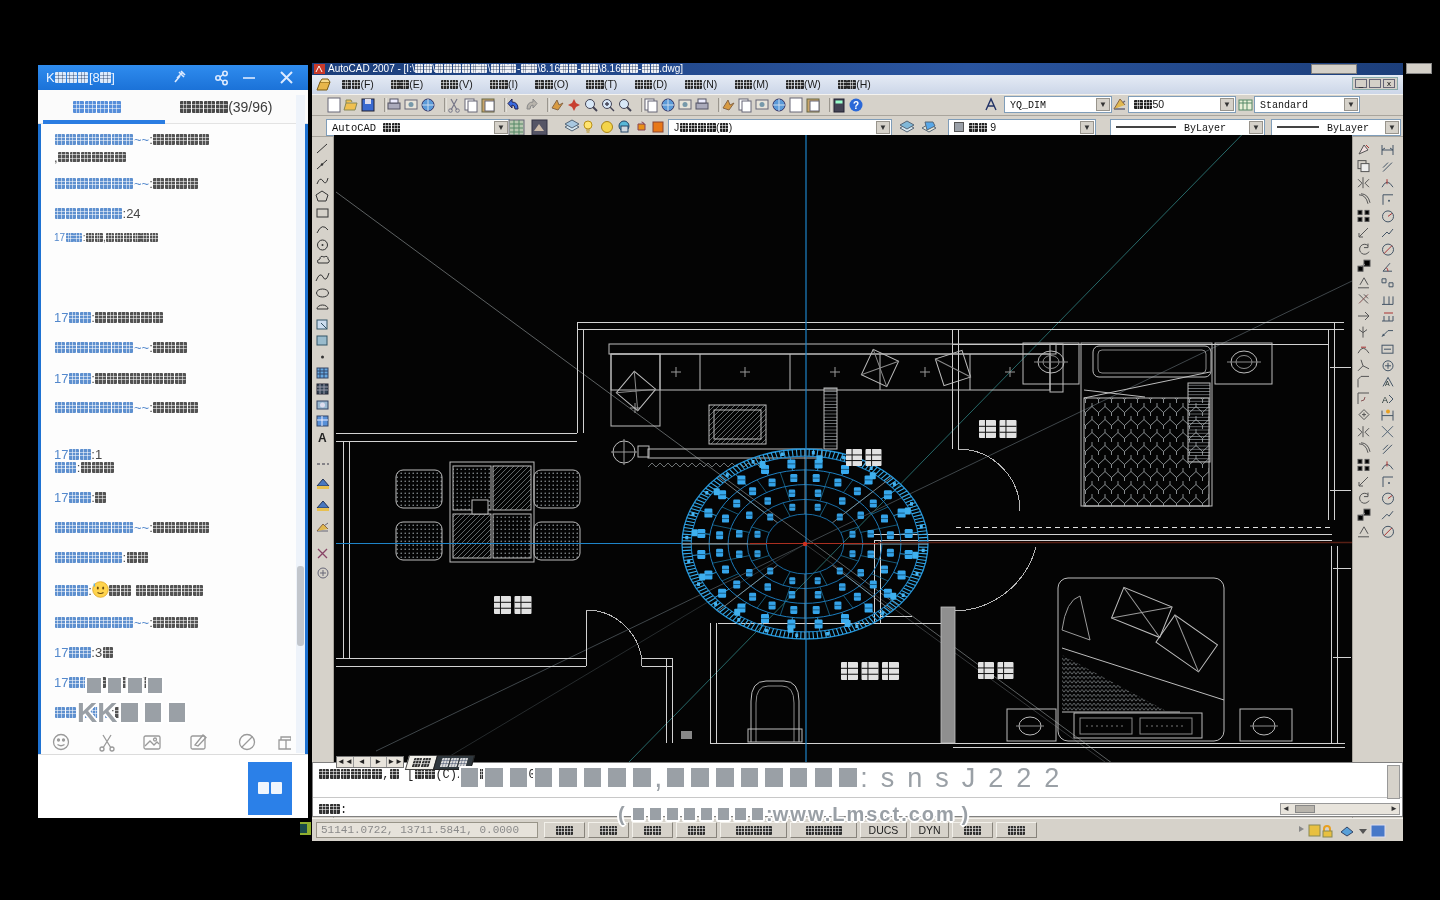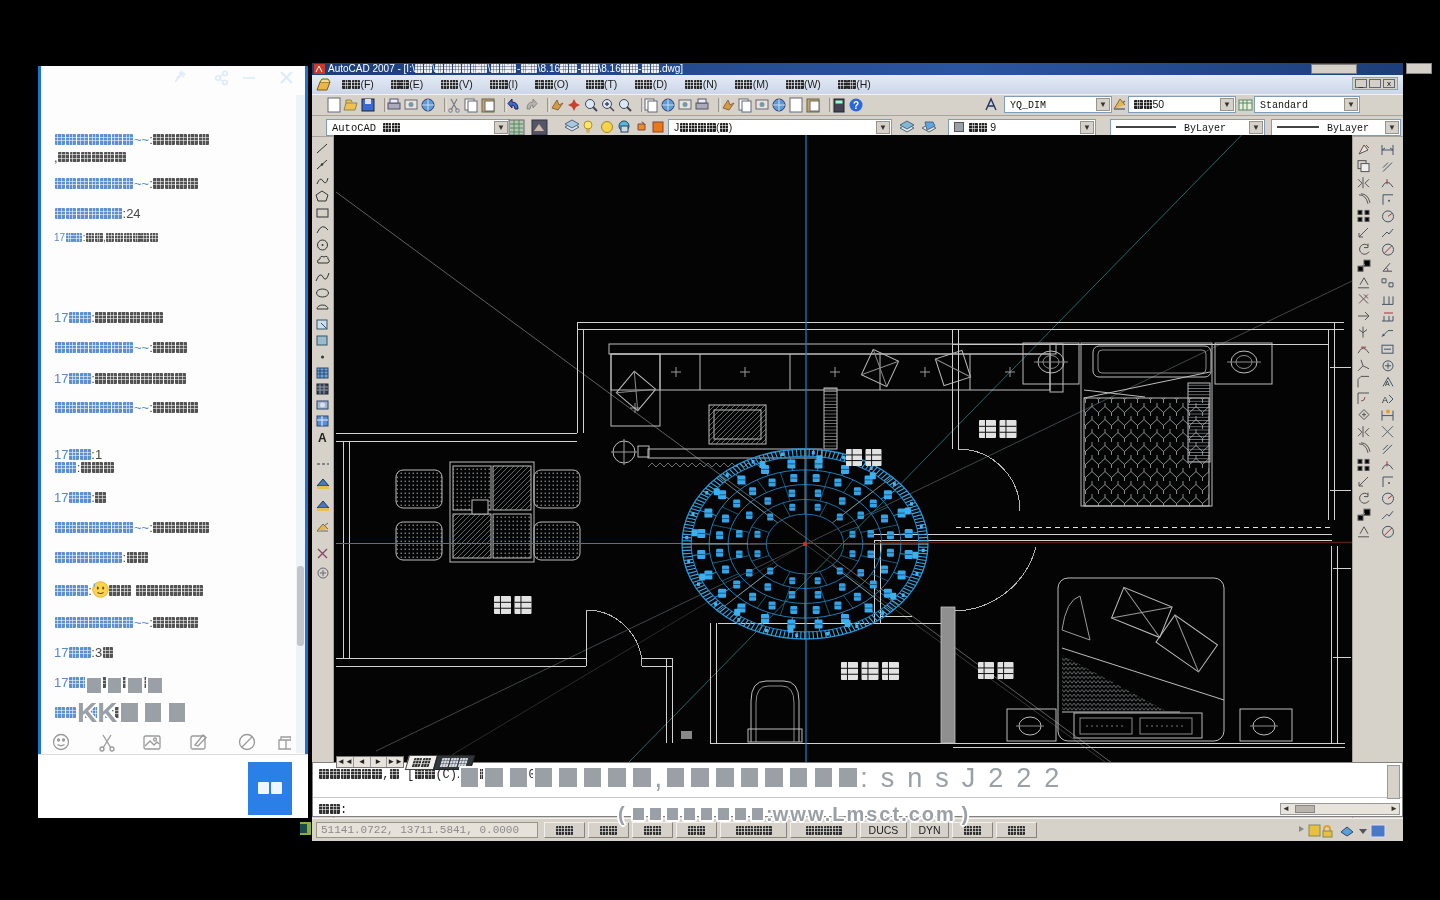--- a/index.html
+++ b/index.html
@@ -9,31 +9,37 @@
  linear-gradient(var(--ln),var(--ln)) 50% 62%/100% 1px no-repeat,
  linear-gradient(var(--ln),var(--ln)) 30% 50%/1px 100% no-repeat,
  linear-gradient(var(--ln),var(--ln)) 68% 50%/1px 100% no-repeat,
  currentColor}
 .z{--ln:rgba(255,255,255,.55)}
 .zd{--ln:rgba(0,20,60,.35)}
 .wm i{display:inline-block;width:.74em;height:.8em;vertical-align:-.06em;margin:0 .055em;background:#9aa0a6;border:2px solid #fff;border-radius:2px}
 .wm{color:#9aa0a6;text-shadow:-2px 0 #fff,2px 0 #fff,0 -2px #fff,0 2px #fff,-1px -1px #fff,1px 1px #fff,-1px 1px #fff,1px -1px #fff}
 </style></head><body>
 <div class="ab" style="left:38px;top:66px;width:270px;height:752px;background:#fdfdfd;border:3px solid #1e72d2;border-top:none">
+<div class="ab z zd" style="left:-3px;top:-1px;width:270px;height:25px;background:linear-gradient(#2f8cee,#1b72d8);color:#eaf3ff;font-size:13px;line-height:25px;padding-left:8px">K<i></i><i></i><i></i>[8<i></i>]</div>
 <svg class="ab" style="left:130px;top:3px" width="160" height="18" viewBox="0 0 160 18">
 <g stroke="#dceaff" stroke-width="1.6" fill="none">
 <path d="M8,3 L13,8 M10,2 L14,6 M6,9 L11,4 M9,7 L4,13"></path>
 <circle cx="47" cy="9" r="2.2"></circle>
         <circle cx="54" cy="4.5" r="2.2"></circle>
         <circle cx="54" cy="13.5" r="2.2"></circle>
         <path d="M49,8 L52,5.5 M49,10 L52,12.5"></path>
 <path d="M72,9 H84"></path>
 <path d="M110,3 L121,14 M121,3 L110,14" stroke-width="2"></path>
 </g>
     </svg>
+<div class="ab" style="left:-3px;top:24px;width:270px;height:34px;background:#fbfbfb;border-bottom:1px solid #e3e3e3">
+<div class="ab z" style="left:34px;top:9px;color:#4a86d8;font-size:14px"><i></i><i></i><i></i><i></i></div>
+<div class="ab z" style="left:141px;top:9px;color:#3c3c3c;font-size:14px"><i></i><i></i><i></i><i></i>(39/96)</div>
+<div class="ab" style="left:5px;top:30px;width:122px;height:3.5px;background:#2b7de2"></div>
+</div>
 <div class="ab z" style="left:13px;top:65px;width:238px;font-size:13px;line-height:17.5px;color:#474747"><span style="color:#5388cc"><i></i><i></i><i></i><i></i><i></i><i></i><i></i>~~</span>:<i></i><i></i><i></i><i></i><i></i><br>,<i></i><i></i><i></i><i></i><i></i><i></i></div>
 <div class="ab z" style="left:13px;top:109px;width:238px;font-size:13px;line-height:17.5px;color:#474747"><span style="color:#5388cc"><i></i><i></i><i></i><i></i><i></i><i></i><i></i>~~</span>:<i></i><i></i><i></i><i></i></div>
 <div class="ab z" style="left:13px;top:139px;width:238px;font-size:13px;line-height:17.5px;color:#474747"><span style="color:#5388cc"><i></i><i></i><i></i><i></i><i></i><i></i></span>:24</div>
 <div class="ab z" style="left:13px;top:163px;width:238px;font-size:10px;line-height:17.5px;color:#474747"><span style="color:#5388cc">17<i></i><i></i></span>:<i></i><i></i>,<i></i><i></i><i></i><i></i><i></i><i></i></div>
 <div class="ab z" style="left:13px;top:243px;width:238px;font-size:13px;line-height:17.5px;color:#474747"><span style="color:#5388cc">17<i></i><i></i></span>:<i></i><i></i><i></i><i></i><i></i><i></i></div>
 <div class="ab z" style="left:13px;top:273px;width:238px;font-size:13px;line-height:17.5px;color:#474747"><span style="color:#5388cc"><i></i><i></i><i></i><i></i><i></i><i></i><i></i>~~</span>:<i></i><i></i><i></i></div>
 <div class="ab z" style="left:13px;top:304px;width:238px;font-size:13px;line-height:17.5px;color:#474747"><span style="color:#5388cc">17<i></i><i></i></span>:<i></i><i></i><i></i><i></i><i></i><i></i><i></i><i></i></div>
 <div class="ab z" style="left:13px;top:333px;width:238px;font-size:13px;line-height:17.5px;color:#474747"><span style="color:#5388cc"><i></i><i></i><i></i><i></i><i></i><i></i><i></i>~~</span>:<i></i><i></i><i></i><i></i></div>
 <div class="ab z" style="left:13px;top:380px;width:238px;font-size:13px;line-height:17.5px;color:#474747"><span style="color:#5388cc">17<i></i><i></i></span>:1</div>
 <div class="ab z" style="left:13px;top:393px;width:238px;font-size:13px;line-height:17.5px;color:#474747"><span style="color:#5388cc"><i></i><i></i></span>:<i></i><i></i><i></i></div>

